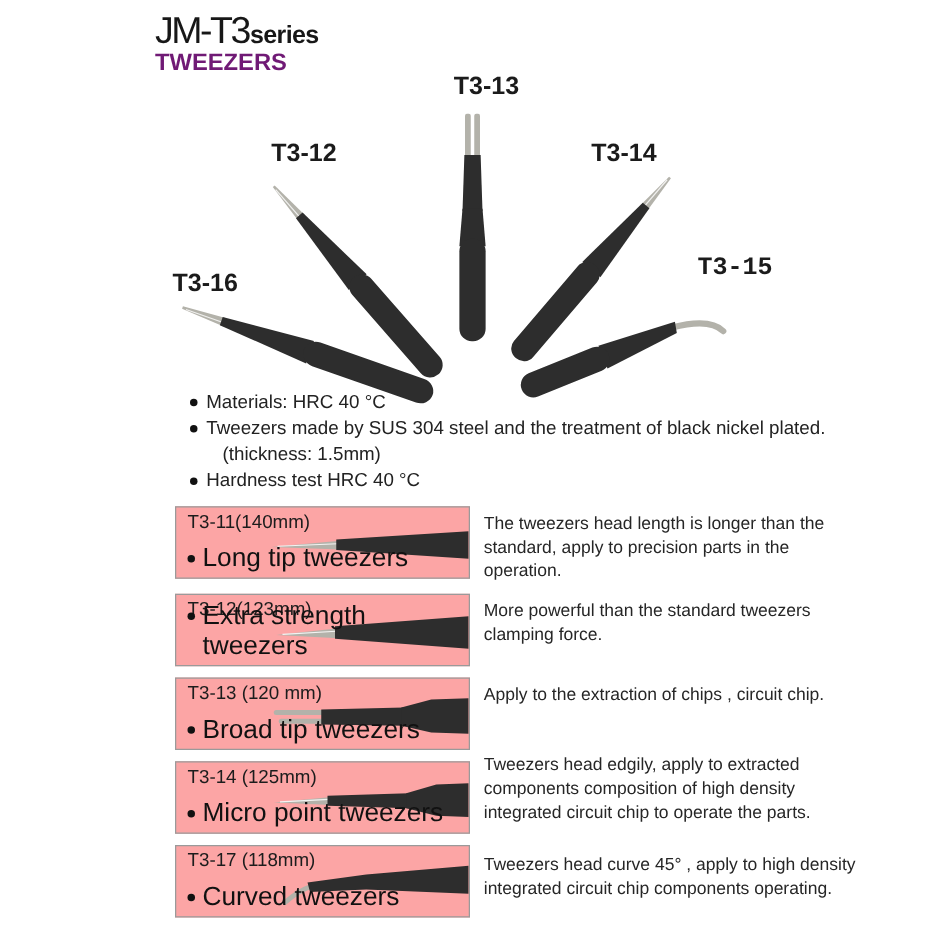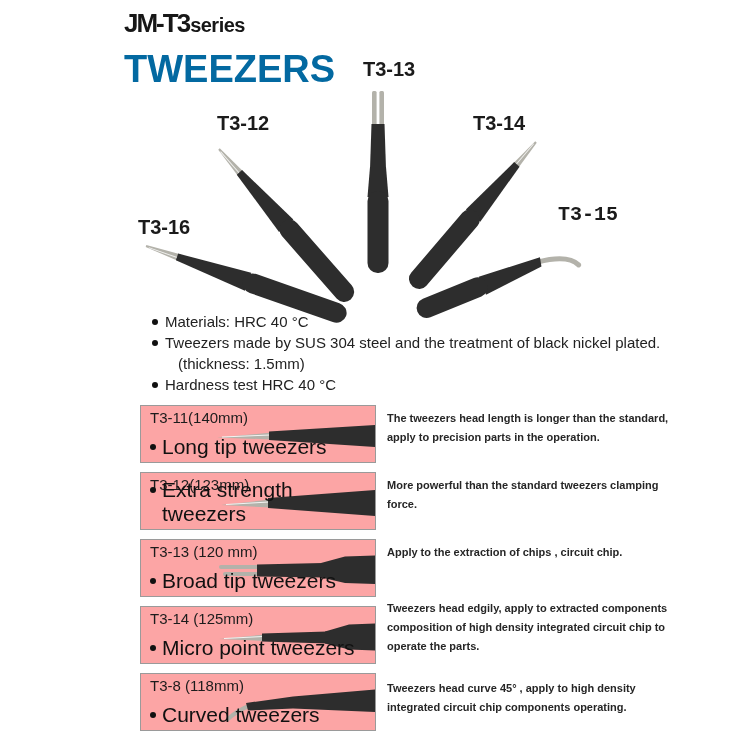--- a/index.html
+++ b/index.html
@@ -1,23 +1,23 @@
 <!DOCTYPE html>
 <html><head>
 <meta charset="utf-8">
 <style>
   html,body{margin:0;padding:0;background:#fff;}
   #page{position:relative;width:750px;height:750px;background:#ffffff;overflow:hidden;
         font-family:"Liberation Sans",sans-serif;color:#1f1f1f;}
 
   
   #logo{position:absolute;left:124px;top:10px;line-height:1;}
-  .brand{font-size:26px;font-weight:700;letter-spacing:-2px;color:#171717;}
+  .brand{font-size:30px;font-weight:400;letter-spacing:-2px;color:#171717;}
   .brand-suffix{font-size:20px;font-weight:700;letter-spacing:-0.5px;color:#171717;margin-left:1px;}
-  .title{font-size:38px;font-weight:800;letter-spacing:0px;color:#0369a1;margin-top:14px;}
+  .title{font-size:19px;font-weight:800;letter-spacing:0px;color:#701a75;margin-top:1px;}
 
   
   #fan-svg{position:absolute;left:0;top:0;z-index:0;}
   .fan-label{position:absolute;font-size:20px;font-weight:700;color:#1b1b1b;z-index:2;}
   #fan-label-0{left:138px;top:216px;}
   #fan-label-1{left:217px;top:112px;}
   #fan-label-2{left:363px;top:58px;}
   #fan-label-3{left:473px;top:112px;}
   #fan-label-4{left:558px;top:203px;font-family:Liberation Mono, monospace;}
 
@@ -29,21 +29,21 @@
 
   
   #products{position:absolute;left:140px;top:405px;z-index:2;}
   .prod-row{display:flex;margin-bottom:9px;}
   .prod-box{position:relative;width:236px;height:58px;border:1px solid #9a9a9a;background:#fca5a5;
             box-sizing:border-box;overflow:hidden;flex:none;}
   .prod-box svg{position:absolute;left:0;top:0;}
   .prod-model{position:absolute;left:9px;top:3px;font-size:15px;color:#1c1c1c;}
   .prod-label{position:absolute;left:9px;bottom:3px;font-size:21px;color:#111;padding-left:12px;}
   .prod-label .dot{top:9px;}
-  .prod-desc{width:300px;margin-left:11px;font-size:11px;line-height:19px;color:#262626;margin-top:4px;font-weight:bold;}
+  .prod-desc{width:300px;margin-left:11px;font-size:14px;line-height:19px;color:#262626;margin-top:4px;}
   .prod-row:nth-child(4) .prod-desc{margin-top:-7px;}
   .prod-row:nth-child(5) .prod-desc{margin-top:6px;}
 </style>
 </head>
 <body>
 
 <div id="page">
 
   <div id="logo">
     <div>
@@ -157,20 +157,20 @@
       </div>
       <div class="prod-desc">Tweezers head edgily, apply to extracted components composition of high density integrated circuit chip to operate the parts.</div>
     </div>
 
     <div class="prod-row">
       <div class="prod-box">
         <svg width="234" height="56" viewBox="0 0 234 56">
           <path d="M 87,45 Q 97,36 108,32" fill="none" stroke="#b3b2aa" stroke-width="4" stroke-linecap="round"></path>
           <path d="M 105,29 L 152,22.5 L 234,15.5 L 234,38 L 152,34.5 L 107,36.5 Z" fill="#2d2d2d"></path>
         </svg>
-        <div class="prod-model">T3-8 (118mm)</div>
+        <div class="prod-model">T3-17 (118mm)</div>
         <div class="prod-label"><span class="dot"></span><span>Curved tweezers</span></div>
       </div>
       <div class="prod-desc">Tweezers head curve 45° ,  apply to high density integrated circuit chip components operating.</div>
     </div>
 
   </div>
 </div>
 
 </body></html>

